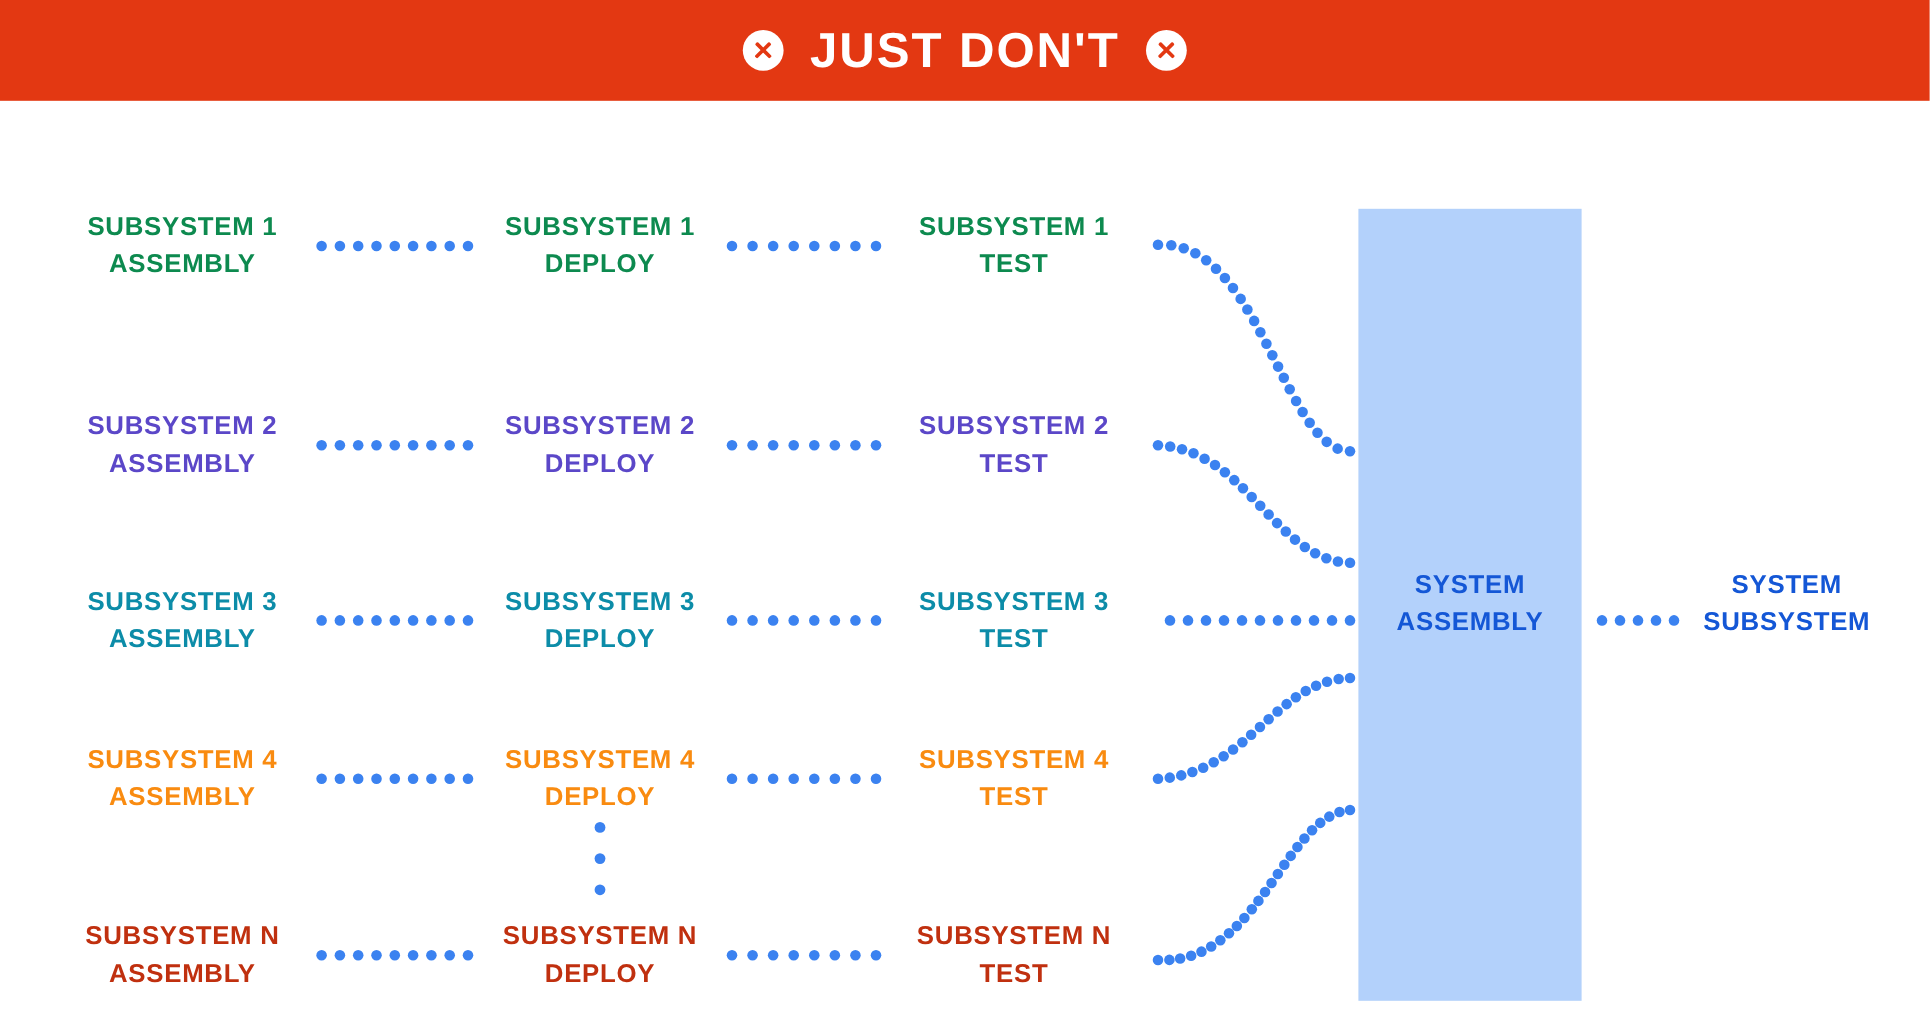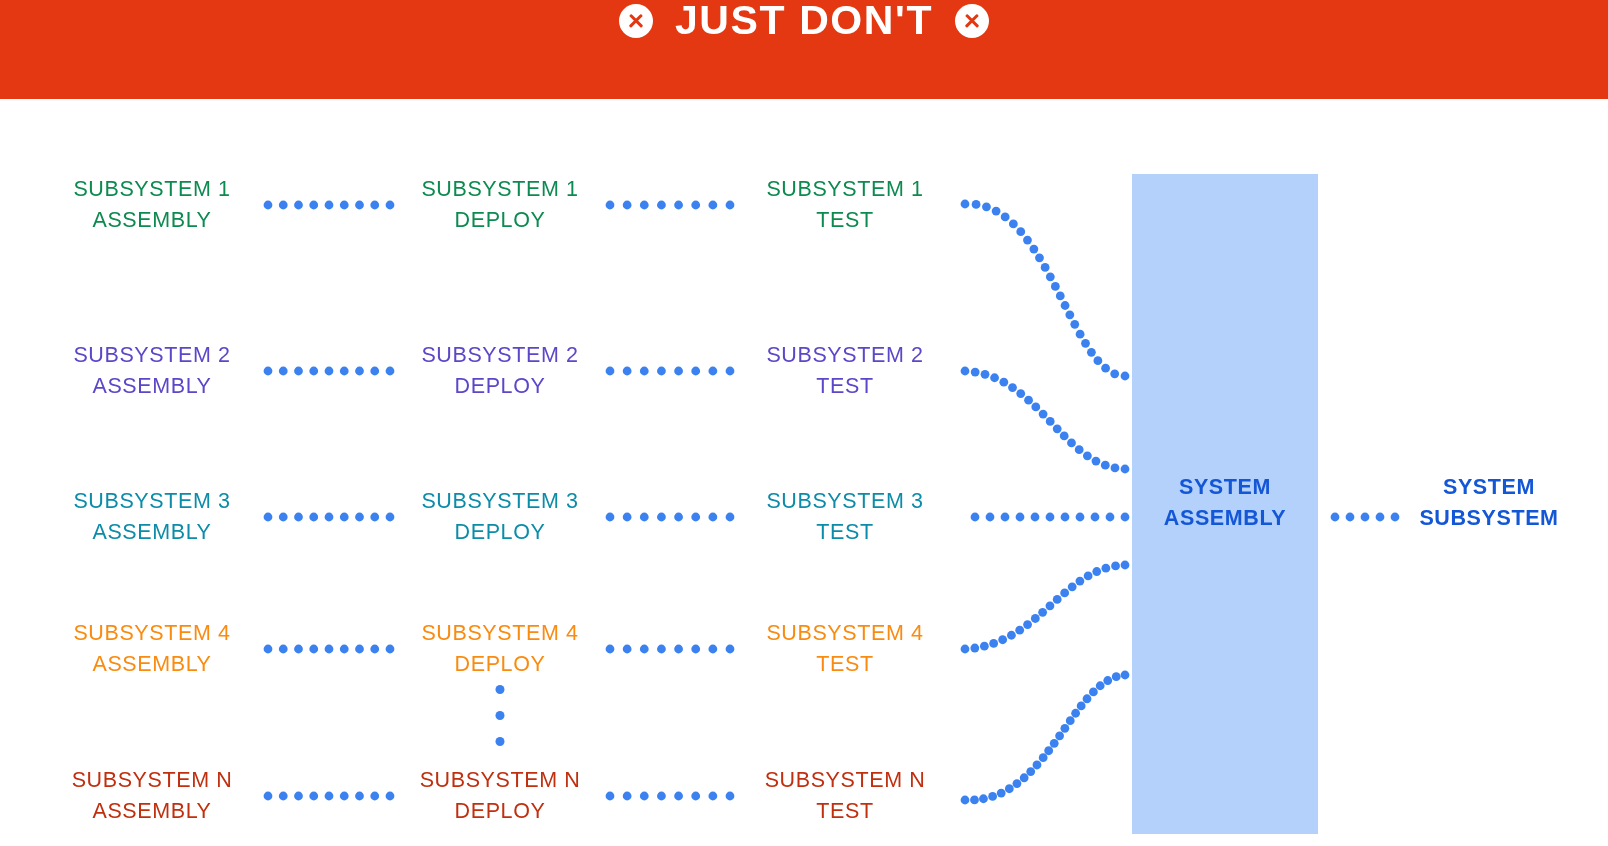--- a/index.html
+++ b/index.html
@@ -14,24 +14,24 @@
     overflow: hidden;
     position: relative;
   }
 
   
   #banner {
     position: absolute;
     left: 0;
     top: 0;
     width: 1608px;
-    height: 99px;
+    height: 84px;
     background: #e33812;
     display: flex;
-    align-items: flex-start;
+    align-items: center;
     justify-content: center;
   }
   #banner-inner {
     display: flex;
     align-items: center;
     gap: 22px;
   }
   .x-circle {
     width: 34px;
     height: 34px;
@@ -77,21 +77,21 @@
     top: 0;
     width: 1608px;
     height: 746px;
   }
 
   
   .stage {
     position: absolute;
     text-align: center;
     font-size: 21.5px;
-    font-weight: normal;
+    font-weight: bold;
     letter-spacing: 0.6px;
     line-height: 31px;
     white-space: nowrap;
     transform: translate(-50%, -50%);
   }
   .stage .l2 { display: block; }
 
   
   #system-assembly-box {
     position: absolute;

